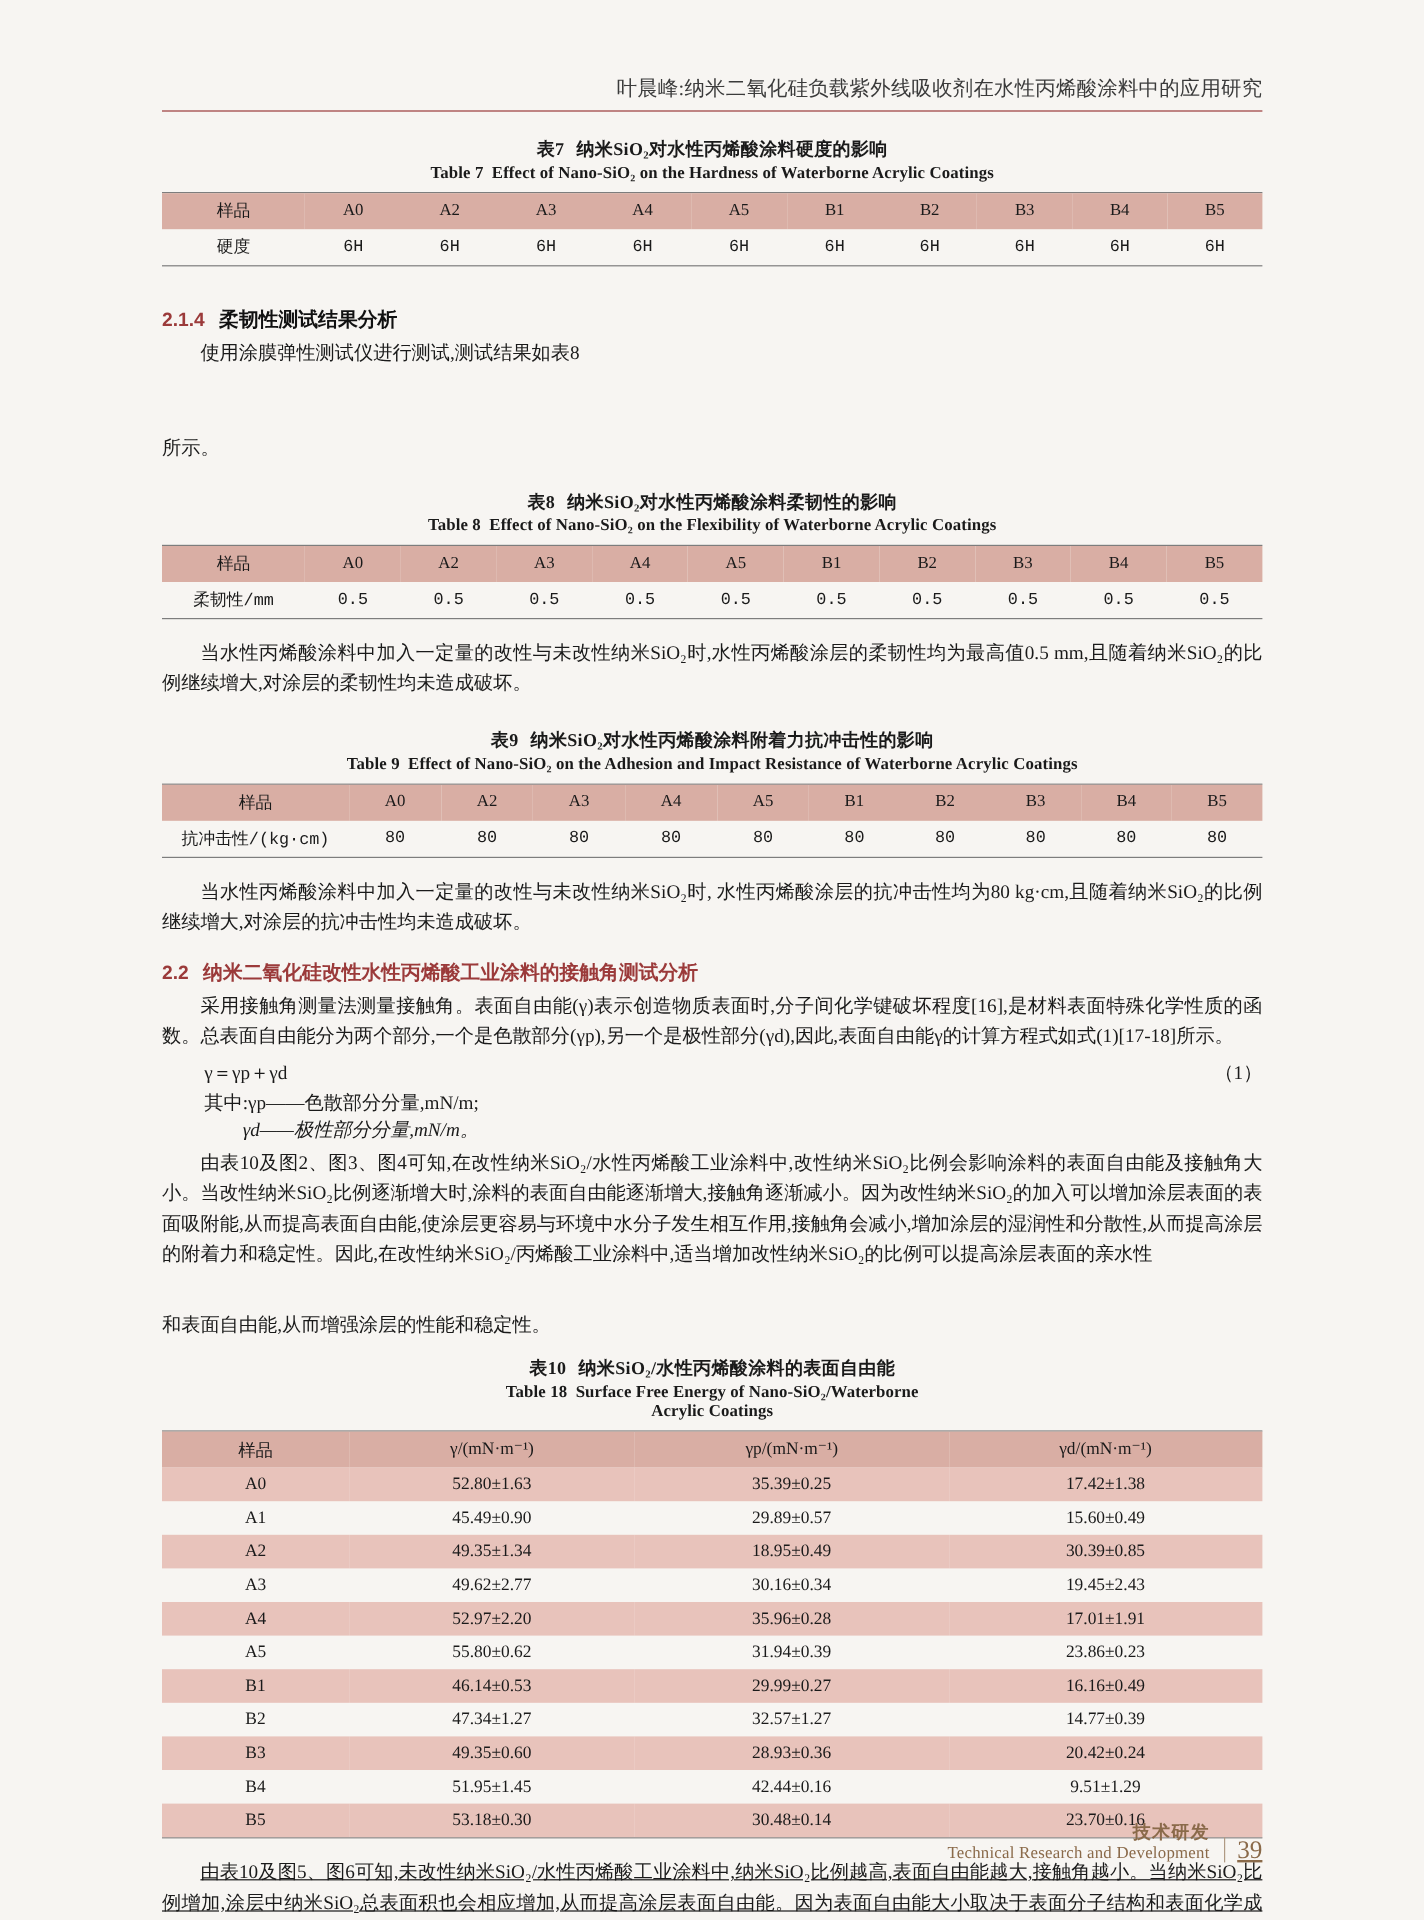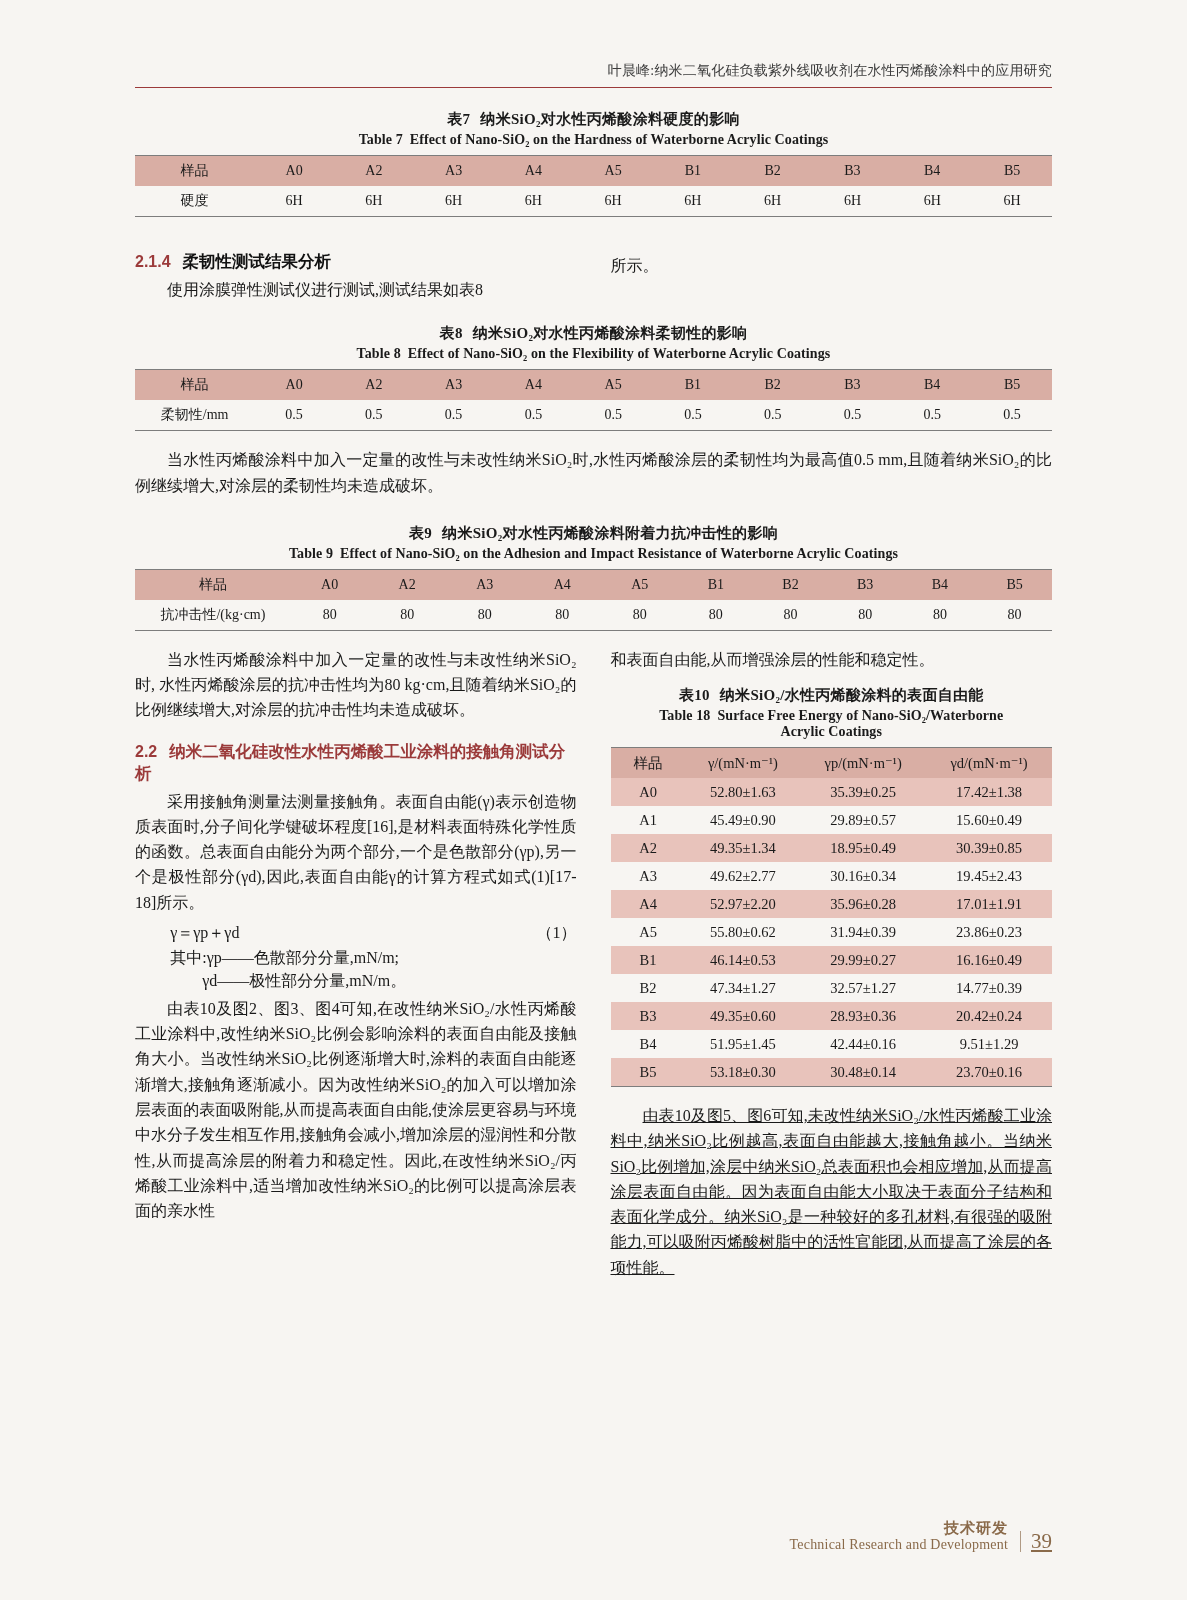--- a/index.html
+++ b/index.html
@@ -12,21 +12,21 @@
     overflow:hidden;
   }
   .page{
     position:absolute;inset:0;
     padding:62px 135px 40px 135px;
     box-sizing:border-box;
   }
   
   .runhead{
     text-align:right;
-    font-size:14px;
+    font-size:17px;
     color:#3b3b3b;
     letter-spacing:.2px;
     padding-bottom:7px;
     border-bottom:1.2px solid #9b3a3a;
     margin-bottom:22px;
   }
   
   .cap-cn{
     text-align:center;
     font-size:15px;
@@ -51,21 +51,21 @@
     margin-bottom:14px;
   }
   table.tbl th,table.tbl td{
     text-align:center;
     padding:6px 2px;
     font-weight:normal;
     border:none;
   }
   table.tbl thead tr{background:#d9aea4;}
   table.tbl thead th{font-size:14px;}
-  table.tbl tbody tr td{border-bottom:none;}
+  table.tbl tbody tr td{border-bottom:none;font-family:Liberation Mono, monospace;}
   .tbl-wrap{border-top:1.2px solid #7d7d7d;border-bottom:1.2px solid #7d7d7d;margin-bottom:16px;}
   .tbl-wrap table{margin-bottom:0;}
   
   h3.sec{
     font-size:16.5px;
     margin:18px 0 4px 0;
     font-weight:bold;
     color:#111;
   }
   h3.sec .no{color:#9b3a3a;margin-right:12px;font-family:"Liberation Sans",sans-serif;font-size:16px;}
@@ -73,21 +73,21 @@
   h3.sec.red .no{color:#9b3a3a;}
   p.body{
     font-size:16px;
     line-height:1.58;
     margin:0 0 0 0;
     text-align:justify;
     text-justify:inter-ideograph;
   }
   p.body.ind{text-indent:2em;}
   
-  .cols{display:flex;gap:34px;}
+  .cols{display:flex;gap:34px;flex-direction:column;}
   .col{flex:1;min-width:0;}
   .formula{font-size:16px;margin:8px 0 4px 0;padding-left:2.2em;}
   .formula .fno{float:right;}
   .where{font-size:16px;margin:2px 0;padding-left:2.2em;}
   
   table.t10{
     border-collapse:collapse;width:100%;font-size:14.5px;
   }
   table.t10 th,table.t10 td{text-align:center;padding:5.5px 2px;font-weight:normal;}
   table.t10 thead tr{background:#d9aea4;}
@@ -273,21 +273,21 @@
         <span class="no">2.2</span><span>纳米二氧化硅改性水性丙烯酸工业涂料的接触角测试分析</span>
       </h3>
 
       <p class="body ind" style="margin-top:4px;">采用接触角测量法测量接触角。表面自由能(γ)表示创造物质表面时,分子间化学键破坏程度[16],是材料表面特殊化学性质的函数。总表面自由能分为两个部分,一个是色散部分(γp),另一个是极性部分(γd),因此,表面自由能γ的计算方程式如式(1)[17-18]所示。</p>
 
       <p class="formula">
         <span class="fno">（1）</span>
         <span>γ＝γp＋γd</span>
       </p>
       <p class="where">其中:γp——色散部分分量,mN/m;</p>
-      <p class="where" style="padding-left:4.2em;">γd——极性部分分量,mN/m。</p>
+      <p class="where" style="padding-left:4.2em;font-style:italic;">γd——极性部分分量,mN/m。</p>
 
       <p class="body ind" style="margin-top:4px;">由表10及图2、图3、图4可知,在改性纳米SiO₂/水性丙烯酸工业涂料中,改性纳米SiO₂比例会影响涂料的表面自由能及接触角大小。当改性纳米SiO₂比例逐渐增大时,涂料的表面自由能逐渐增大,接触角逐渐减小。因为改性纳米SiO₂的加入可以增加涂层表面的表面吸附能,从而提高表面自由能,使涂层更容易与环境中水分子发生相互作用,接触角会减小,增加涂层的湿润性和分散性,从而提高涂层的附着力和稳定性。因此,在改性纳米SiO₂/丙烯酸工业涂料中,适当增加改性纳米SiO₂的比例可以提高涂层表面的亲水性</p>
     </div>
 
     <div class="col">
       <p class="body">和表面自由能,从而增强涂层的性能和稳定性。</p>
 
       <div class="cap-cn" style="margin-top:14px;">
         <span class="num">表10</span><span>纳米SiO₂/水性丙烯酸涂料的表面自由能</span>
       </div>

